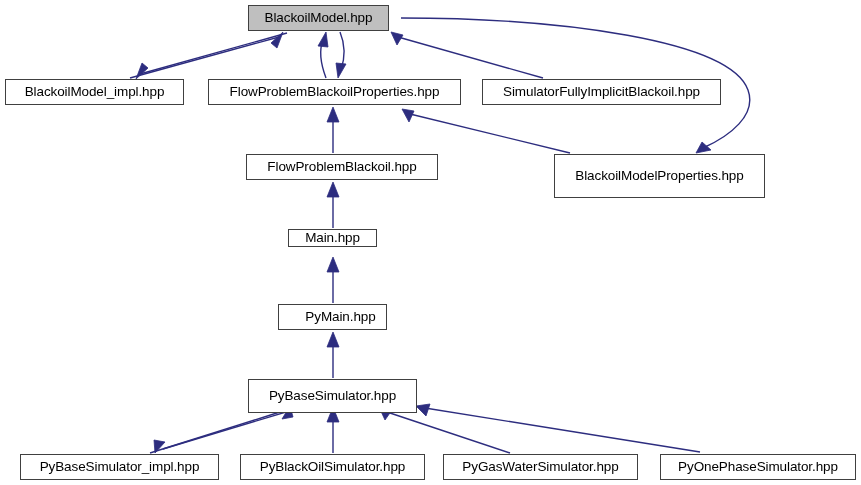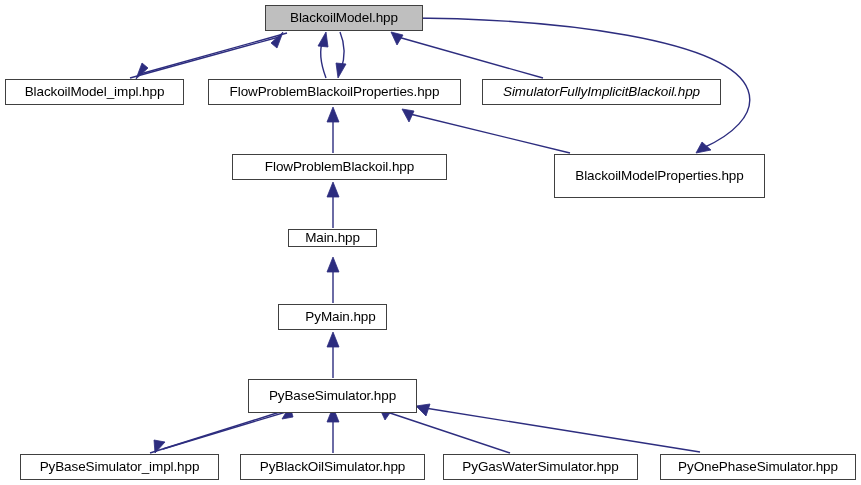--- a/index.html
+++ b/index.html
@@ -160,33 +160,33 @@
 
     
     <g>
       <path class="edge-path" d="M 700,452 L 425,408"></path>
       <polygon class="edge-head" points="416,406 426,416 430,404"></polygon>
     </g>
 
   </svg>
 
   <div id="nodes-layer">
-      <div class="node-box root" style="left: 265px; top: 5px; width: 158px; height: 26px;">
+      <div class="node-box root" style="left: 248px; top: 5px; width: 141px; height: 26px;">
         <span class="node-label">BlackoilModel.hpp</span>
       </div>
       <div class="node-box" style="left: 5px; top: 79px; width: 179px; height: 26px;">
         <span class="node-label">BlackoilModel_impl.hpp</span>
       </div>
       <div class="node-box" style="left: 208px; top: 79px; width: 253px; height: 26px;">
         <span class="node-label">FlowProblemBlackoilProperties.hpp</span>
       </div>
-      <div class="node-box" style="left: 482px; top: 79px; width: 239px; height: 26px; font-style: italic;">
+      <div class="node-box" style="left: 482px; top: 79px; width: 239px; height: 26px;">
         <span class="node-label">SimulatorFullyImplicitBlackoil.hpp</span>
       </div>
-      <div class="node-box" style="left: 232px; top: 154px; width: 215px; height: 26px;">
+      <div class="node-box" style="left: 246px; top: 154px; width: 192px; height: 26px;">
         <span class="node-label">FlowProblemBlackoil.hpp</span>
       </div>
       <div class="node-box" style="left: 554px; top: 154px; width: 211px; height: 44px;">
         <span class="node-label">BlackoilModelProperties.hpp</span>
       </div>
       <div class="node-box" style="left: 288px; top: 229px; width: 89px; height: 18px;">
         <span class="node-label">Main.hpp</span>
       </div>
       <div class="node-box" style="left: 278px; top: 304px; width: 109px; height: 26px; padding-left: 16px;">
         <span class="node-label">PyMain.hpp</span>

